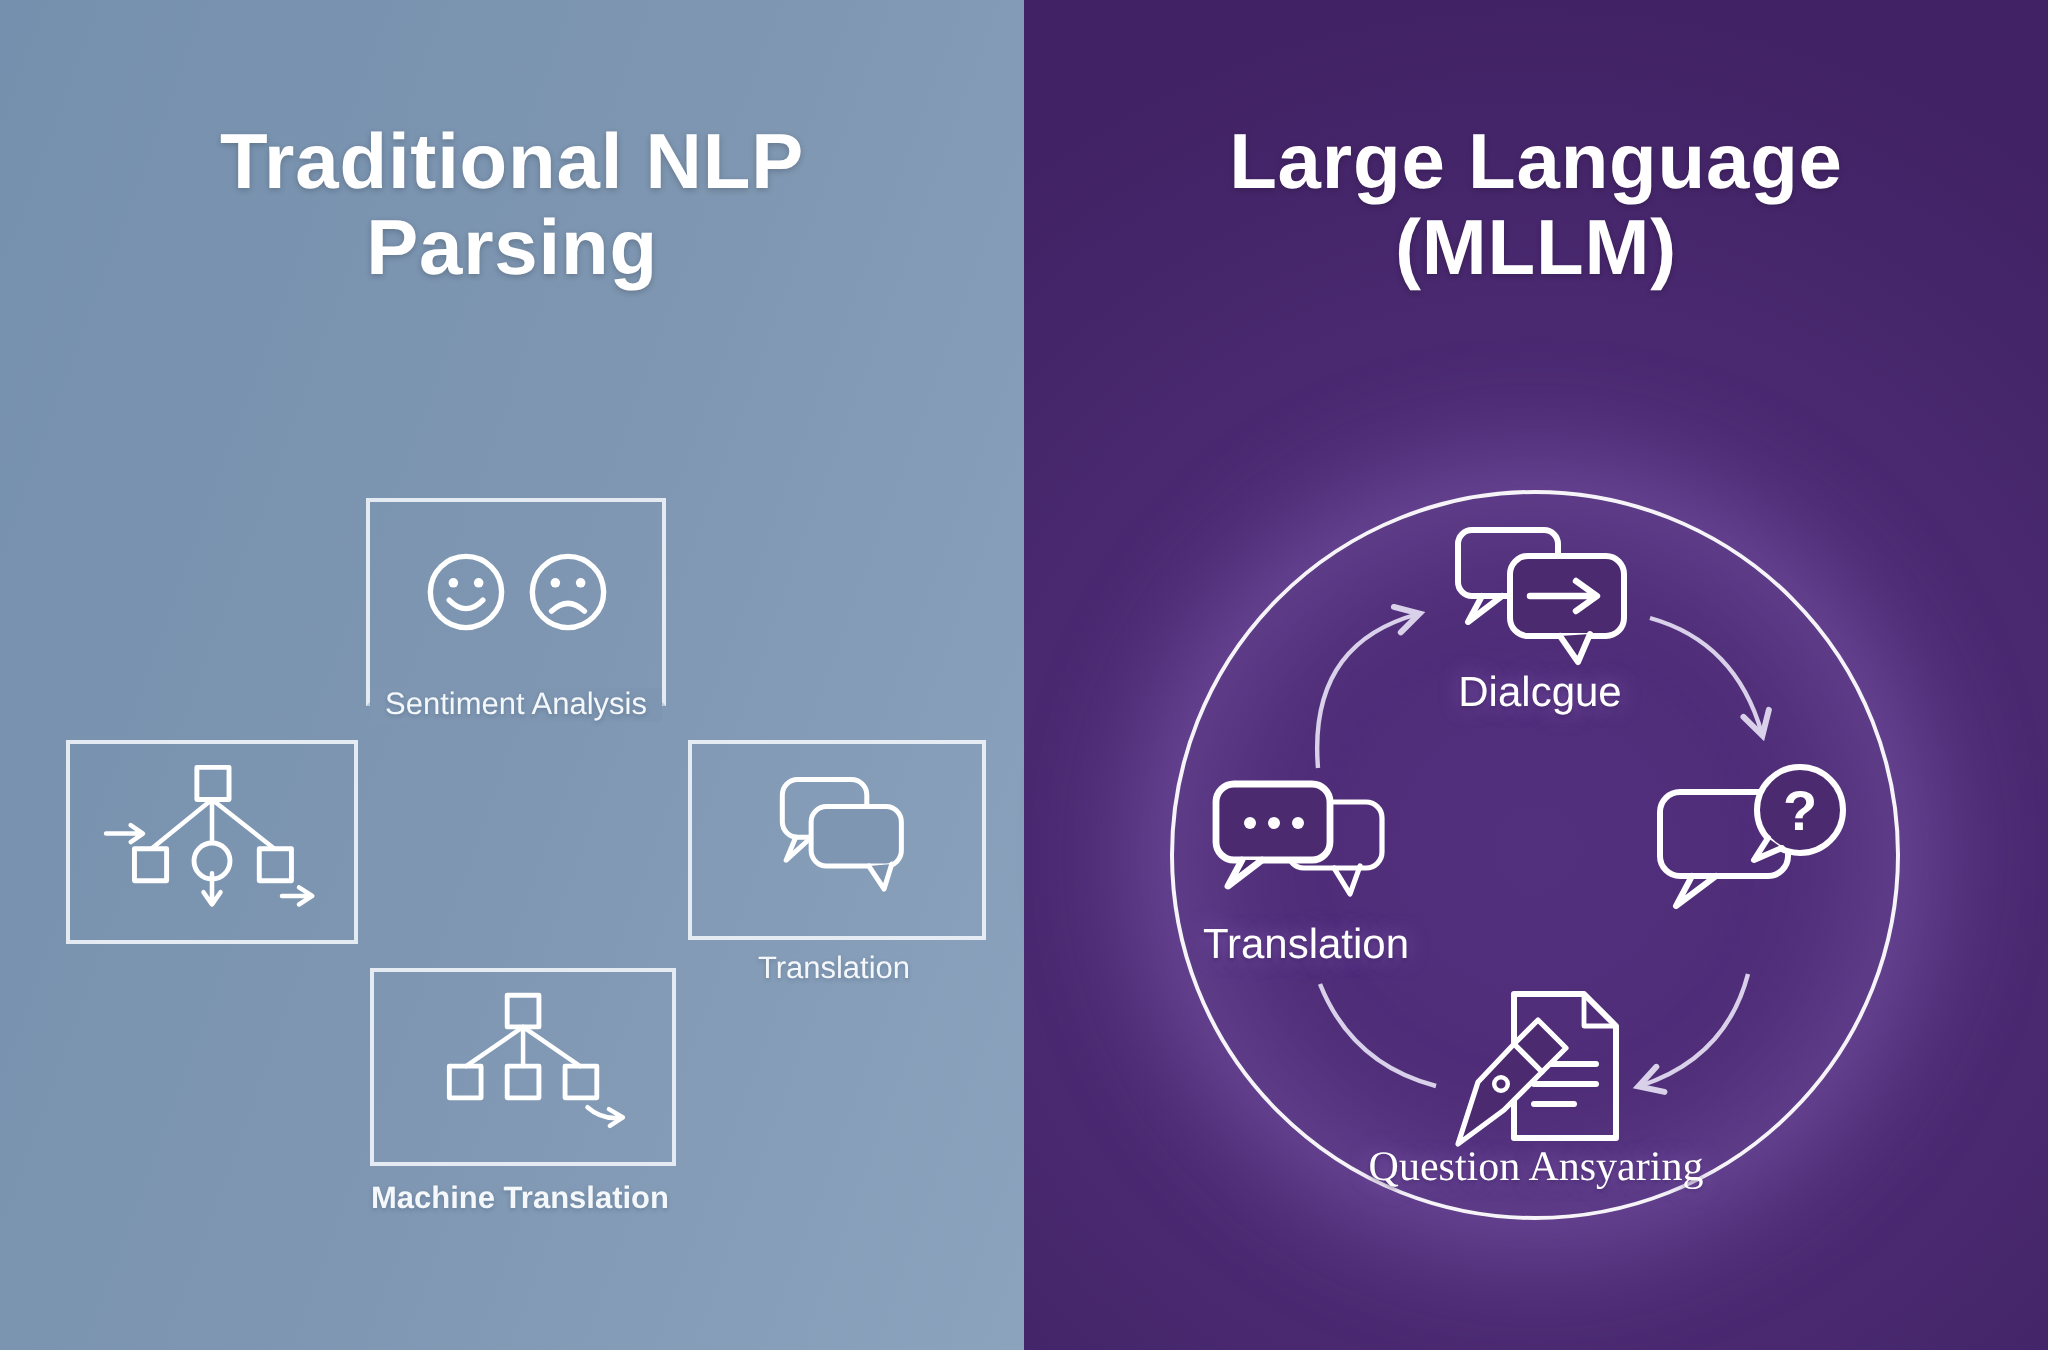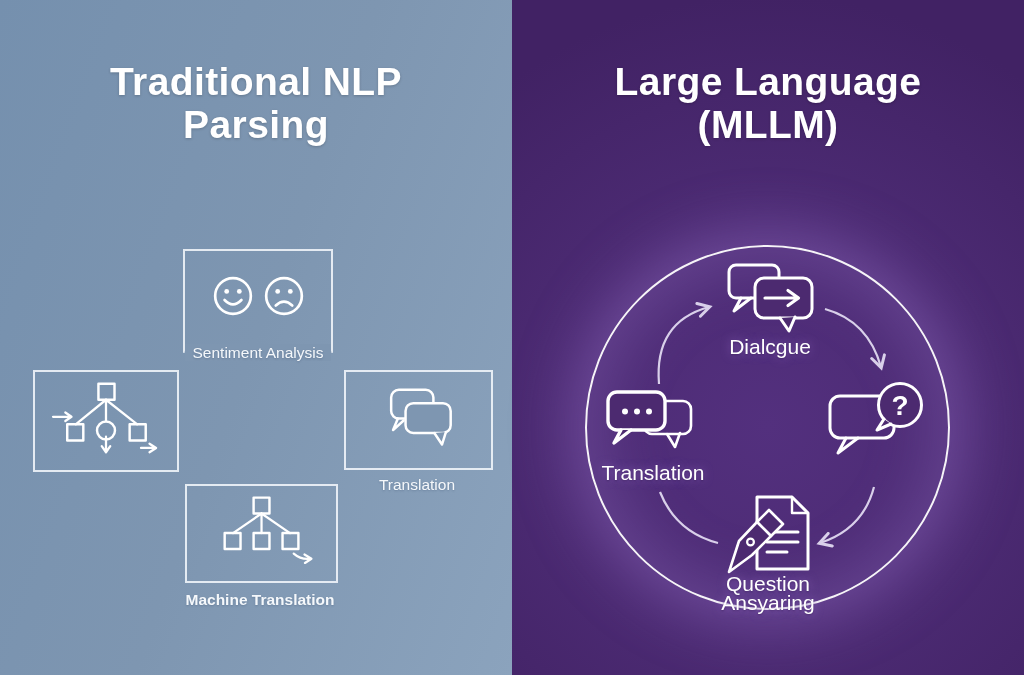--- a/index.html
+++ b/index.html
@@ -34,21 +34,21 @@
   .arrows{position:absolute;left:0;top:0;width:512px;height:675px;}
   .cicon{position:absolute;}
   .i-dialogue{left:208px;top:261px;}
   .i-content{left:313px;top:377px;}
   .i-qa{left:208px;top:490px;}
   .i-translation-r{left:90px;top:386px;}
   .clabel{position:absolute;color:#fff;font-size:21px;line-height:19px;text-align:center;
           text-shadow:0 0 10px rgba(140,100,190,.9),0 1px 2px rgba(30,10,50,.4);}
   .cl-dialogue{left:178px;top:337px;width:160px;}
   .cl-content{left:286px;top:463px;width:165px;}
-  .cl-qa{left:171px;top:574px;width:170px;}
+  .cl-qa{left:171px;top:574px;width:170px;font-family:Liberation Serif, serif;}
   .cl-translation{left:61px;top:463px;width:160px;}
   
   .ic *{fill:none;stroke:#fff;stroke-linecap:round;stroke-linejoin:round;}
   .ic .dot{fill:#fff;stroke:none;}
   .ic .fpl{fill:#4c2a70;}   
   .ic .fbl{fill:#7e96b1;}   
   .ic text{fill:#fff;stroke:none;font-family:"Liberation Sans",sans-serif;font-weight:bold;}
 </style>
 </head>
 <body>

